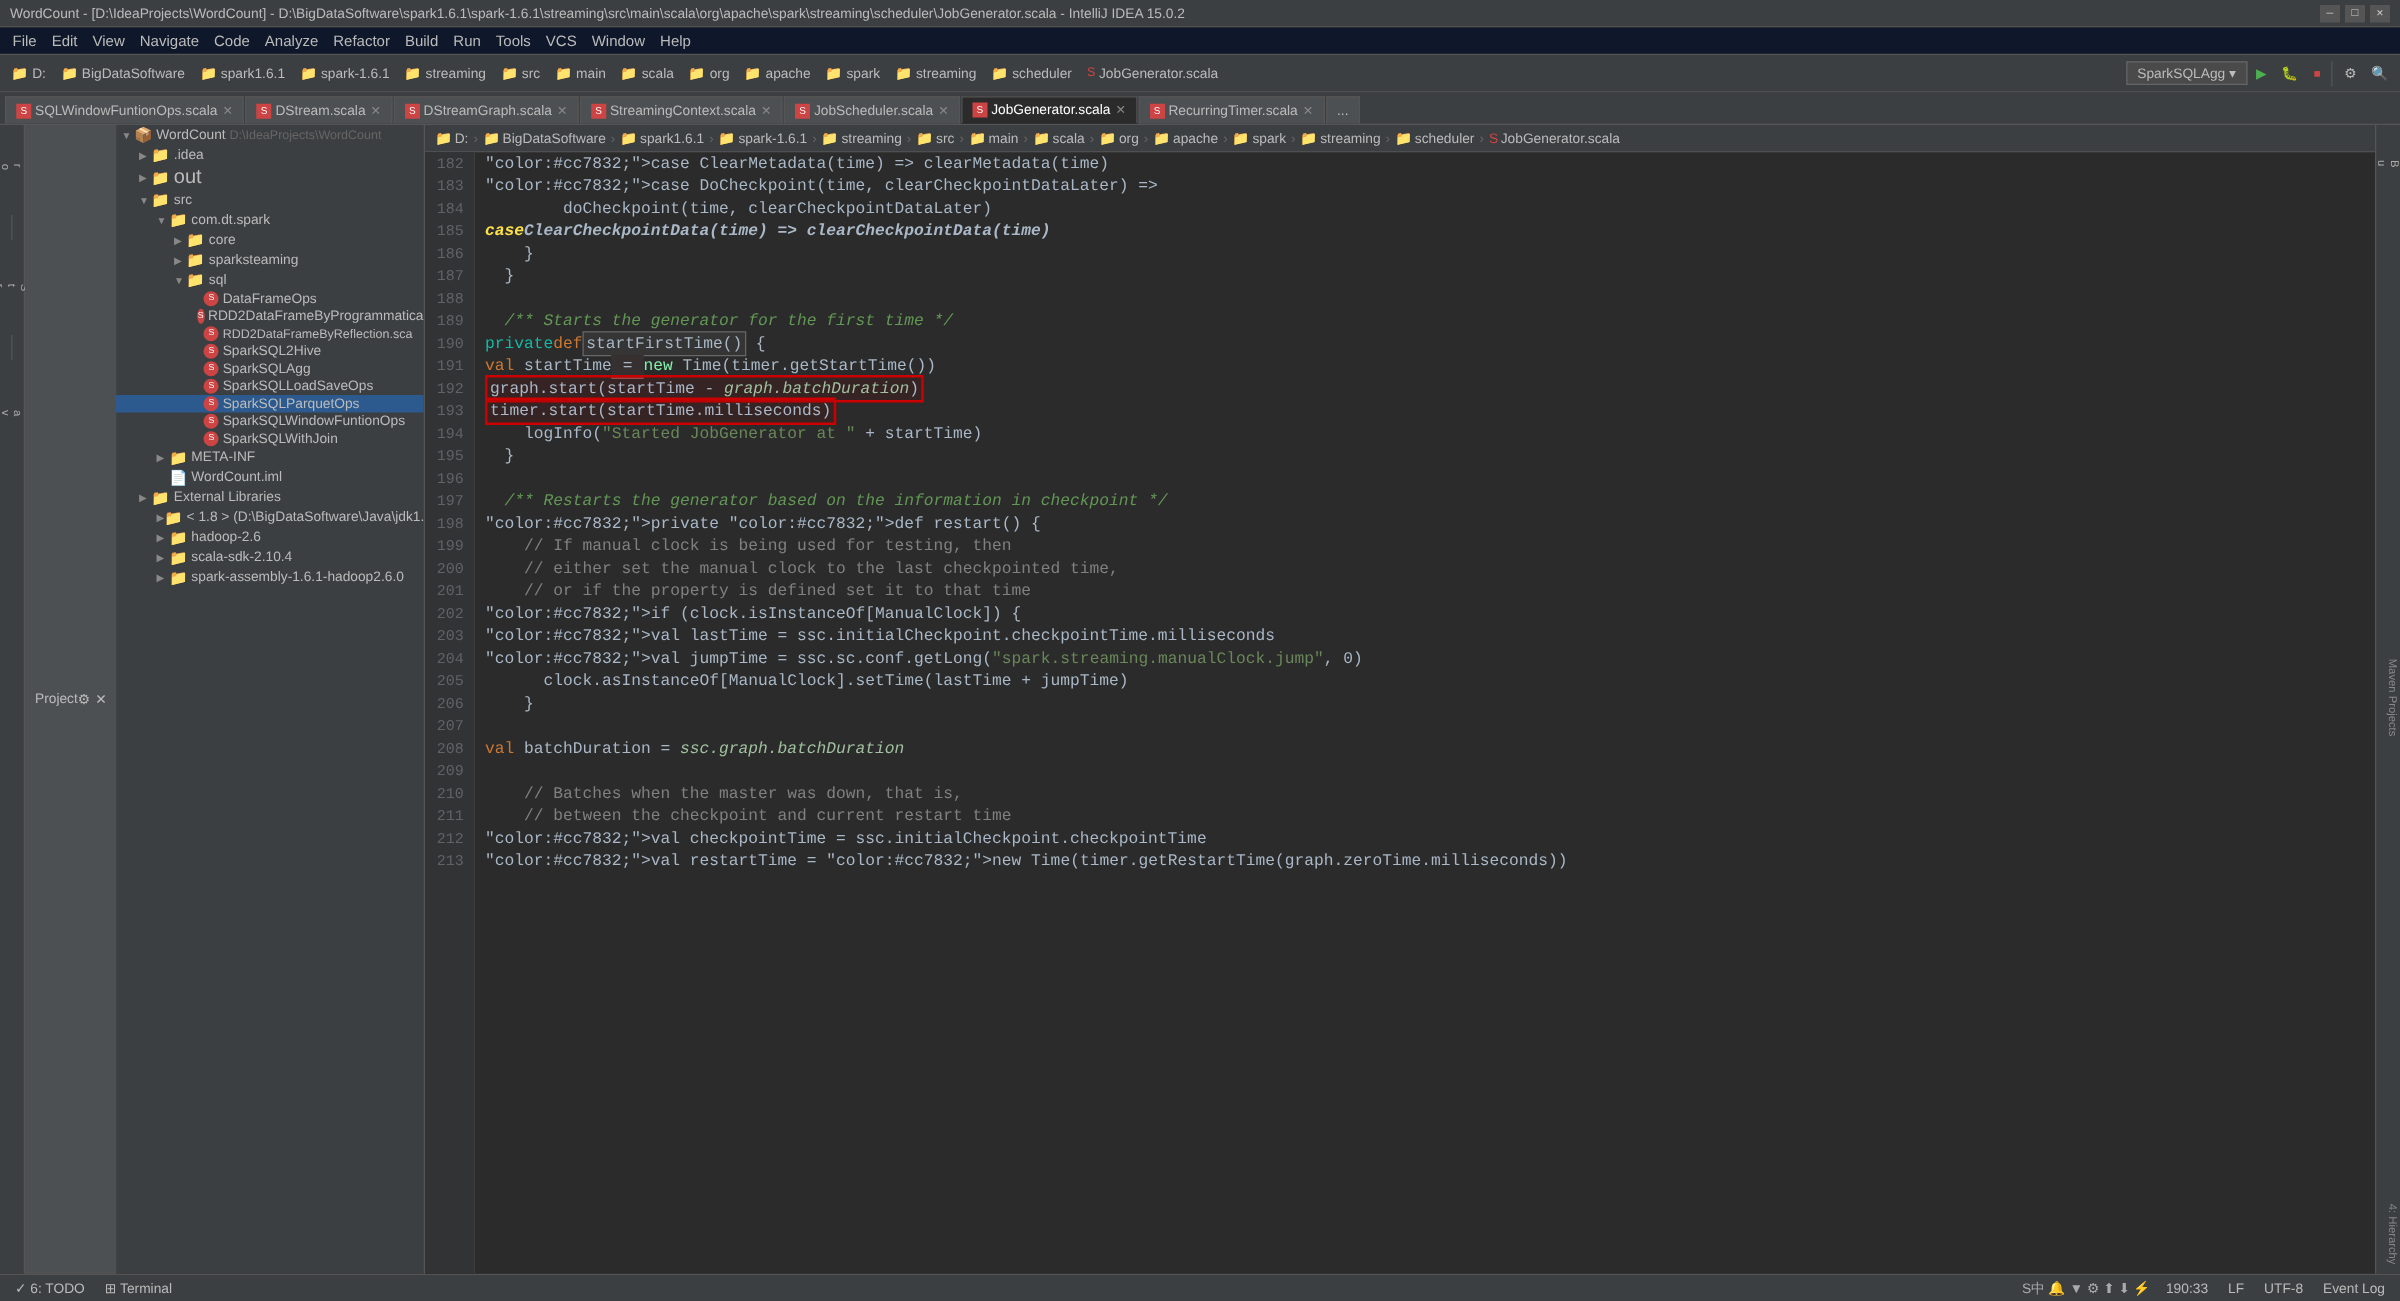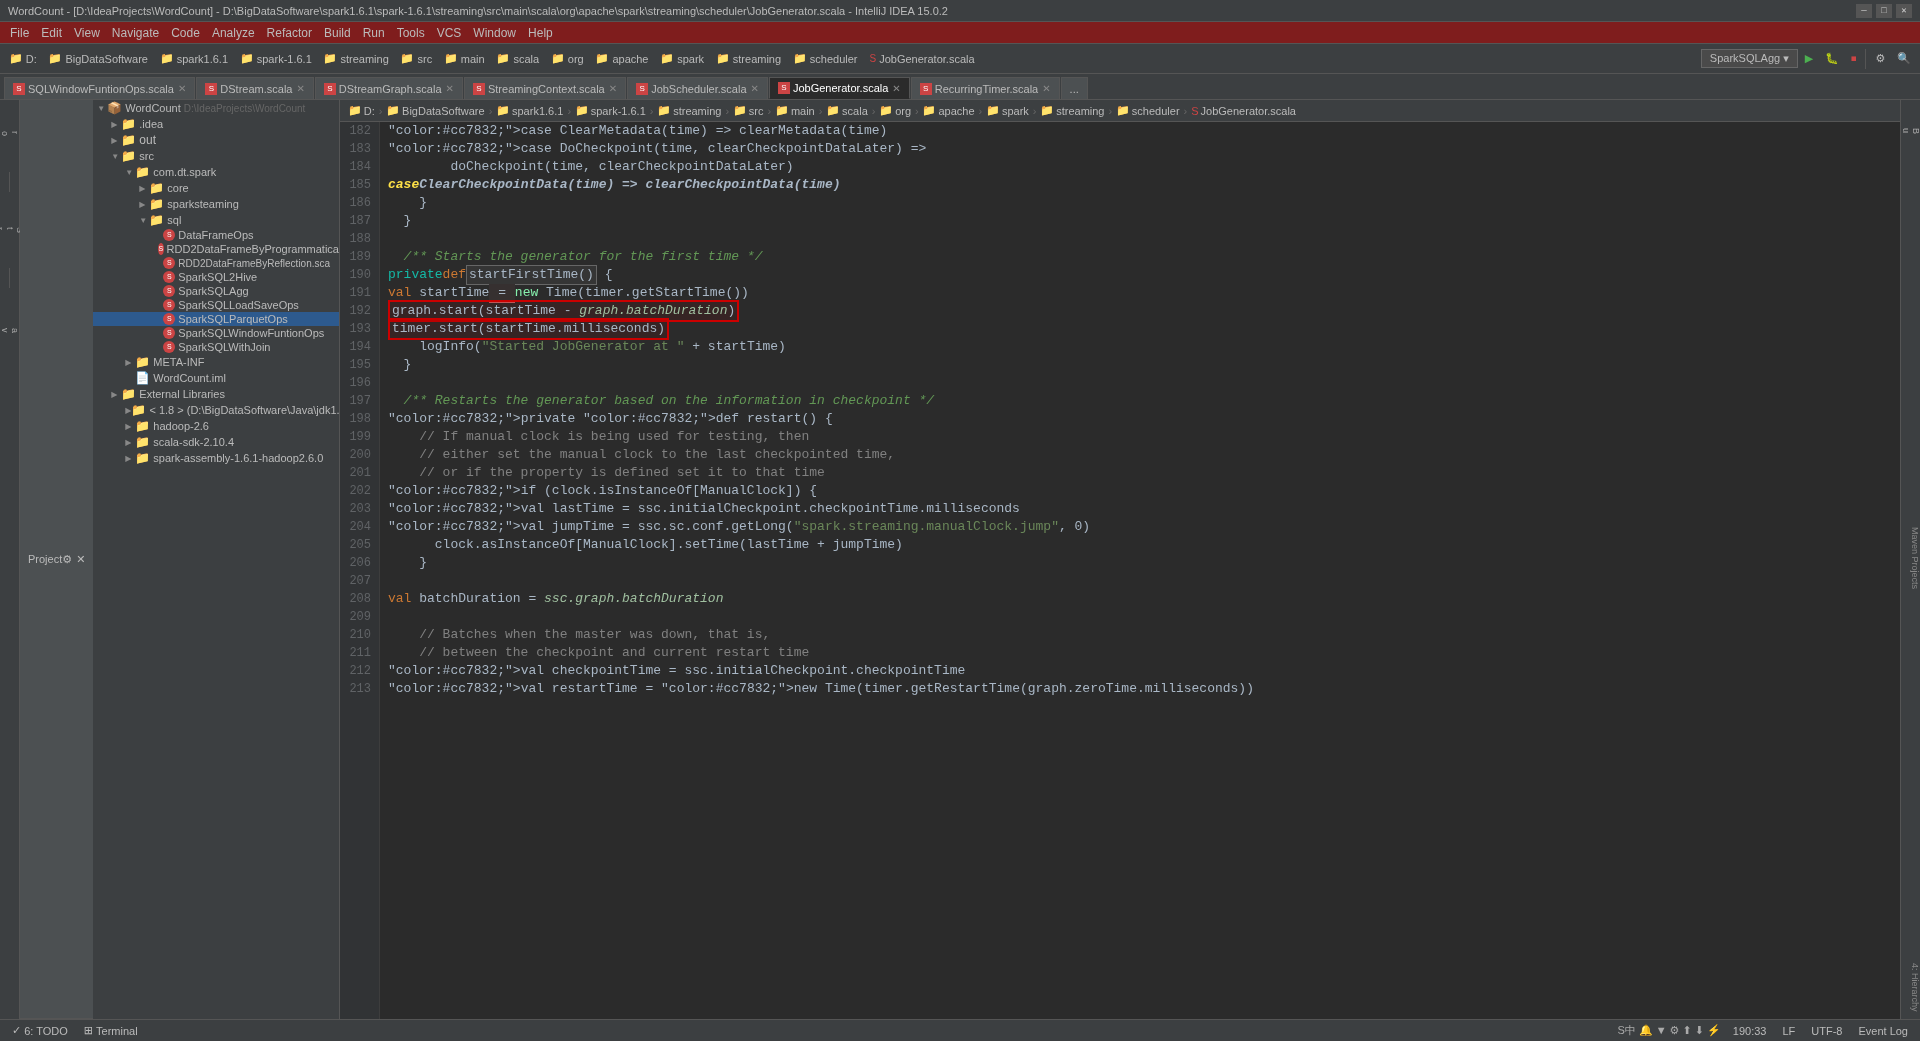--- a/index.html
+++ b/index.html
@@ -38,21 +38,21 @@
       display: inline-flex;
       align-items: center;
       justify-content: center;
       font-size: 9px;
       color: #ccc;
       cursor: pointer;
     }
 
     
     #menu-bar {
-      background: #7f1d1d;
+      background: #0f172a;
       height: 22px;
       display: flex;
       align-items: center;
       padding: 0 4px;
       border-bottom: 1px solid #555;
       font-family: Arial, sans-serif;
       font-size: 12px;
     }
     #menu-bar span {
       color: #bbbbbb;
@@ -472,21 +472,21 @@
           <span style="font-size:11px;">WordCount <span style="color:#666; font-size:10px;">D:\IdeaProjects\WordCount</span></span>
         </div>
         <div class="tree-item" style="padding-left: 18px;">
           <span style="width:10px; display:inline-block; color:#888; font-size:8px;">▶</span>
           <span style="color:#e8a838; margin-right:3px;">📁</span>
           <span style="font-size:11px;">.idea</span>
         </div>
         <div class="tree-item" style="padding-left: 18px;">
           <span style="width:10px; display:inline-block; color:#888; font-size:8px;">▶</span>
           <span style="color:#e8a838; margin-right:3px;">📁</span>
-          <span style="font-size:12px;">out</span>
+          <span style="font-size:16px;">out</span>
         </div>
         <div class="tree-item" style="padding-left: 18px;">
           <span style="width:10px; display:inline-block; color:#888; font-size:8px;">▼</span>
           <span style="color:#e8a838; margin-right:3px;">📁</span>
           <span style="font-size:11px;">src</span>
         </div>
         <div class="tree-item" style="padding-left: 32px;">
           <span style="width:10px; display:inline-block; color:#888; font-size:8px;">▼</span>
           <span style="color:#e8a838; margin-right:3px;">📁</span>
           <span style="font-size:11px;">com.dt.spark</span>

